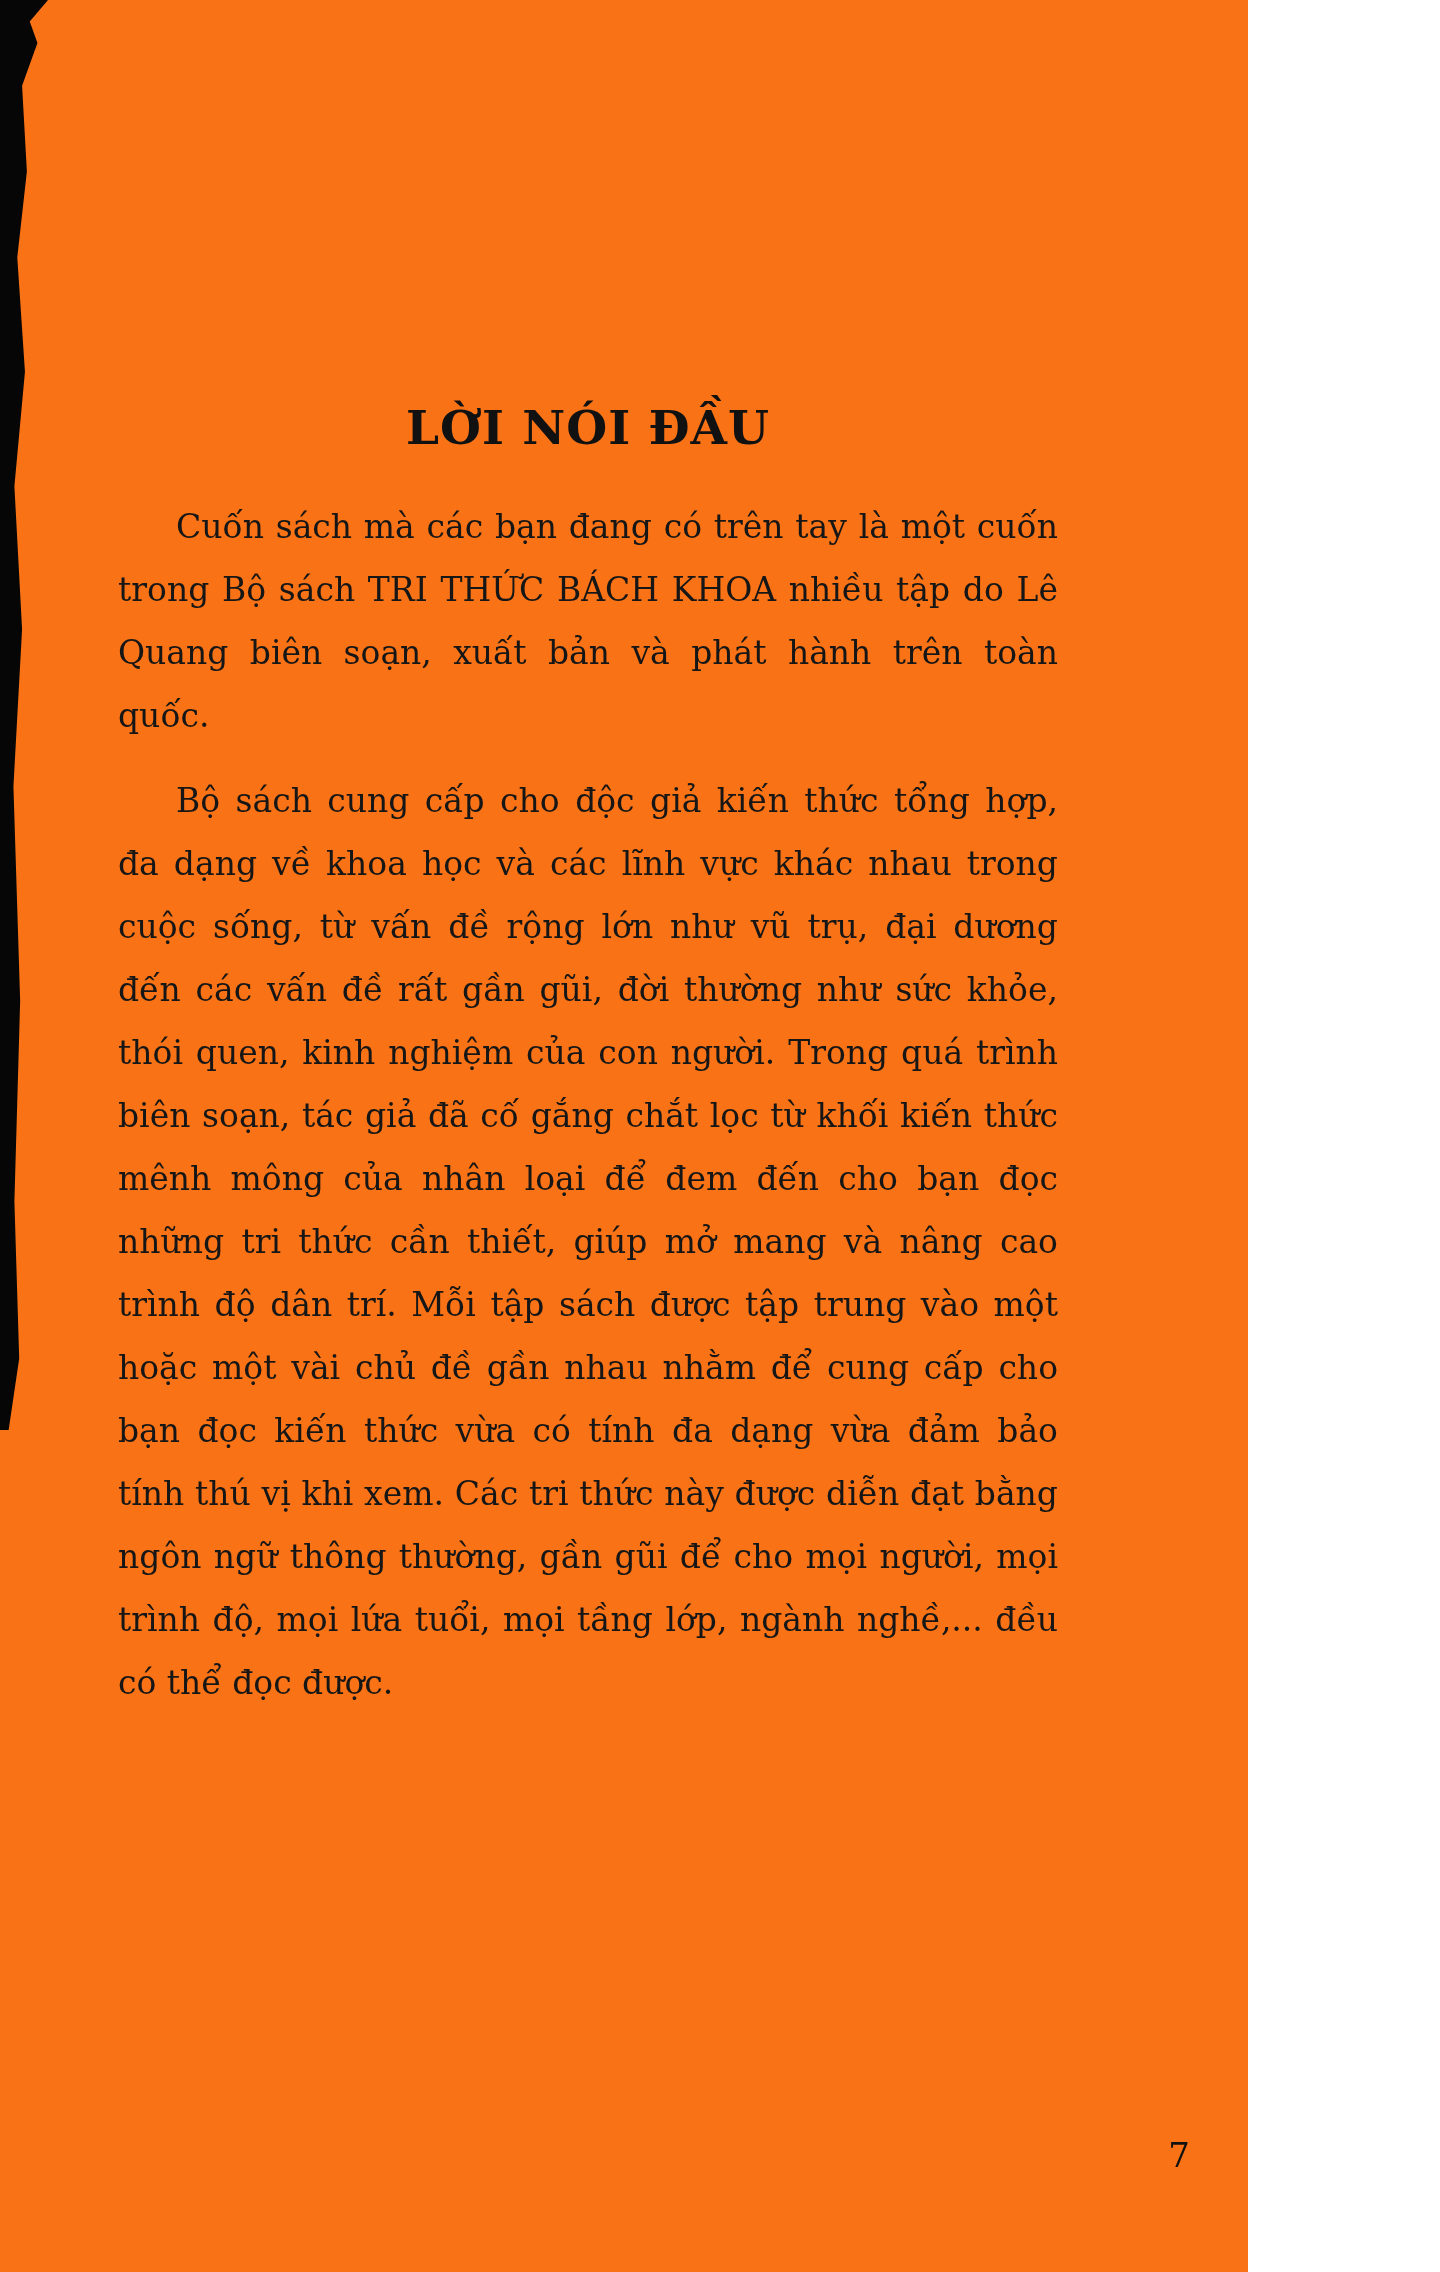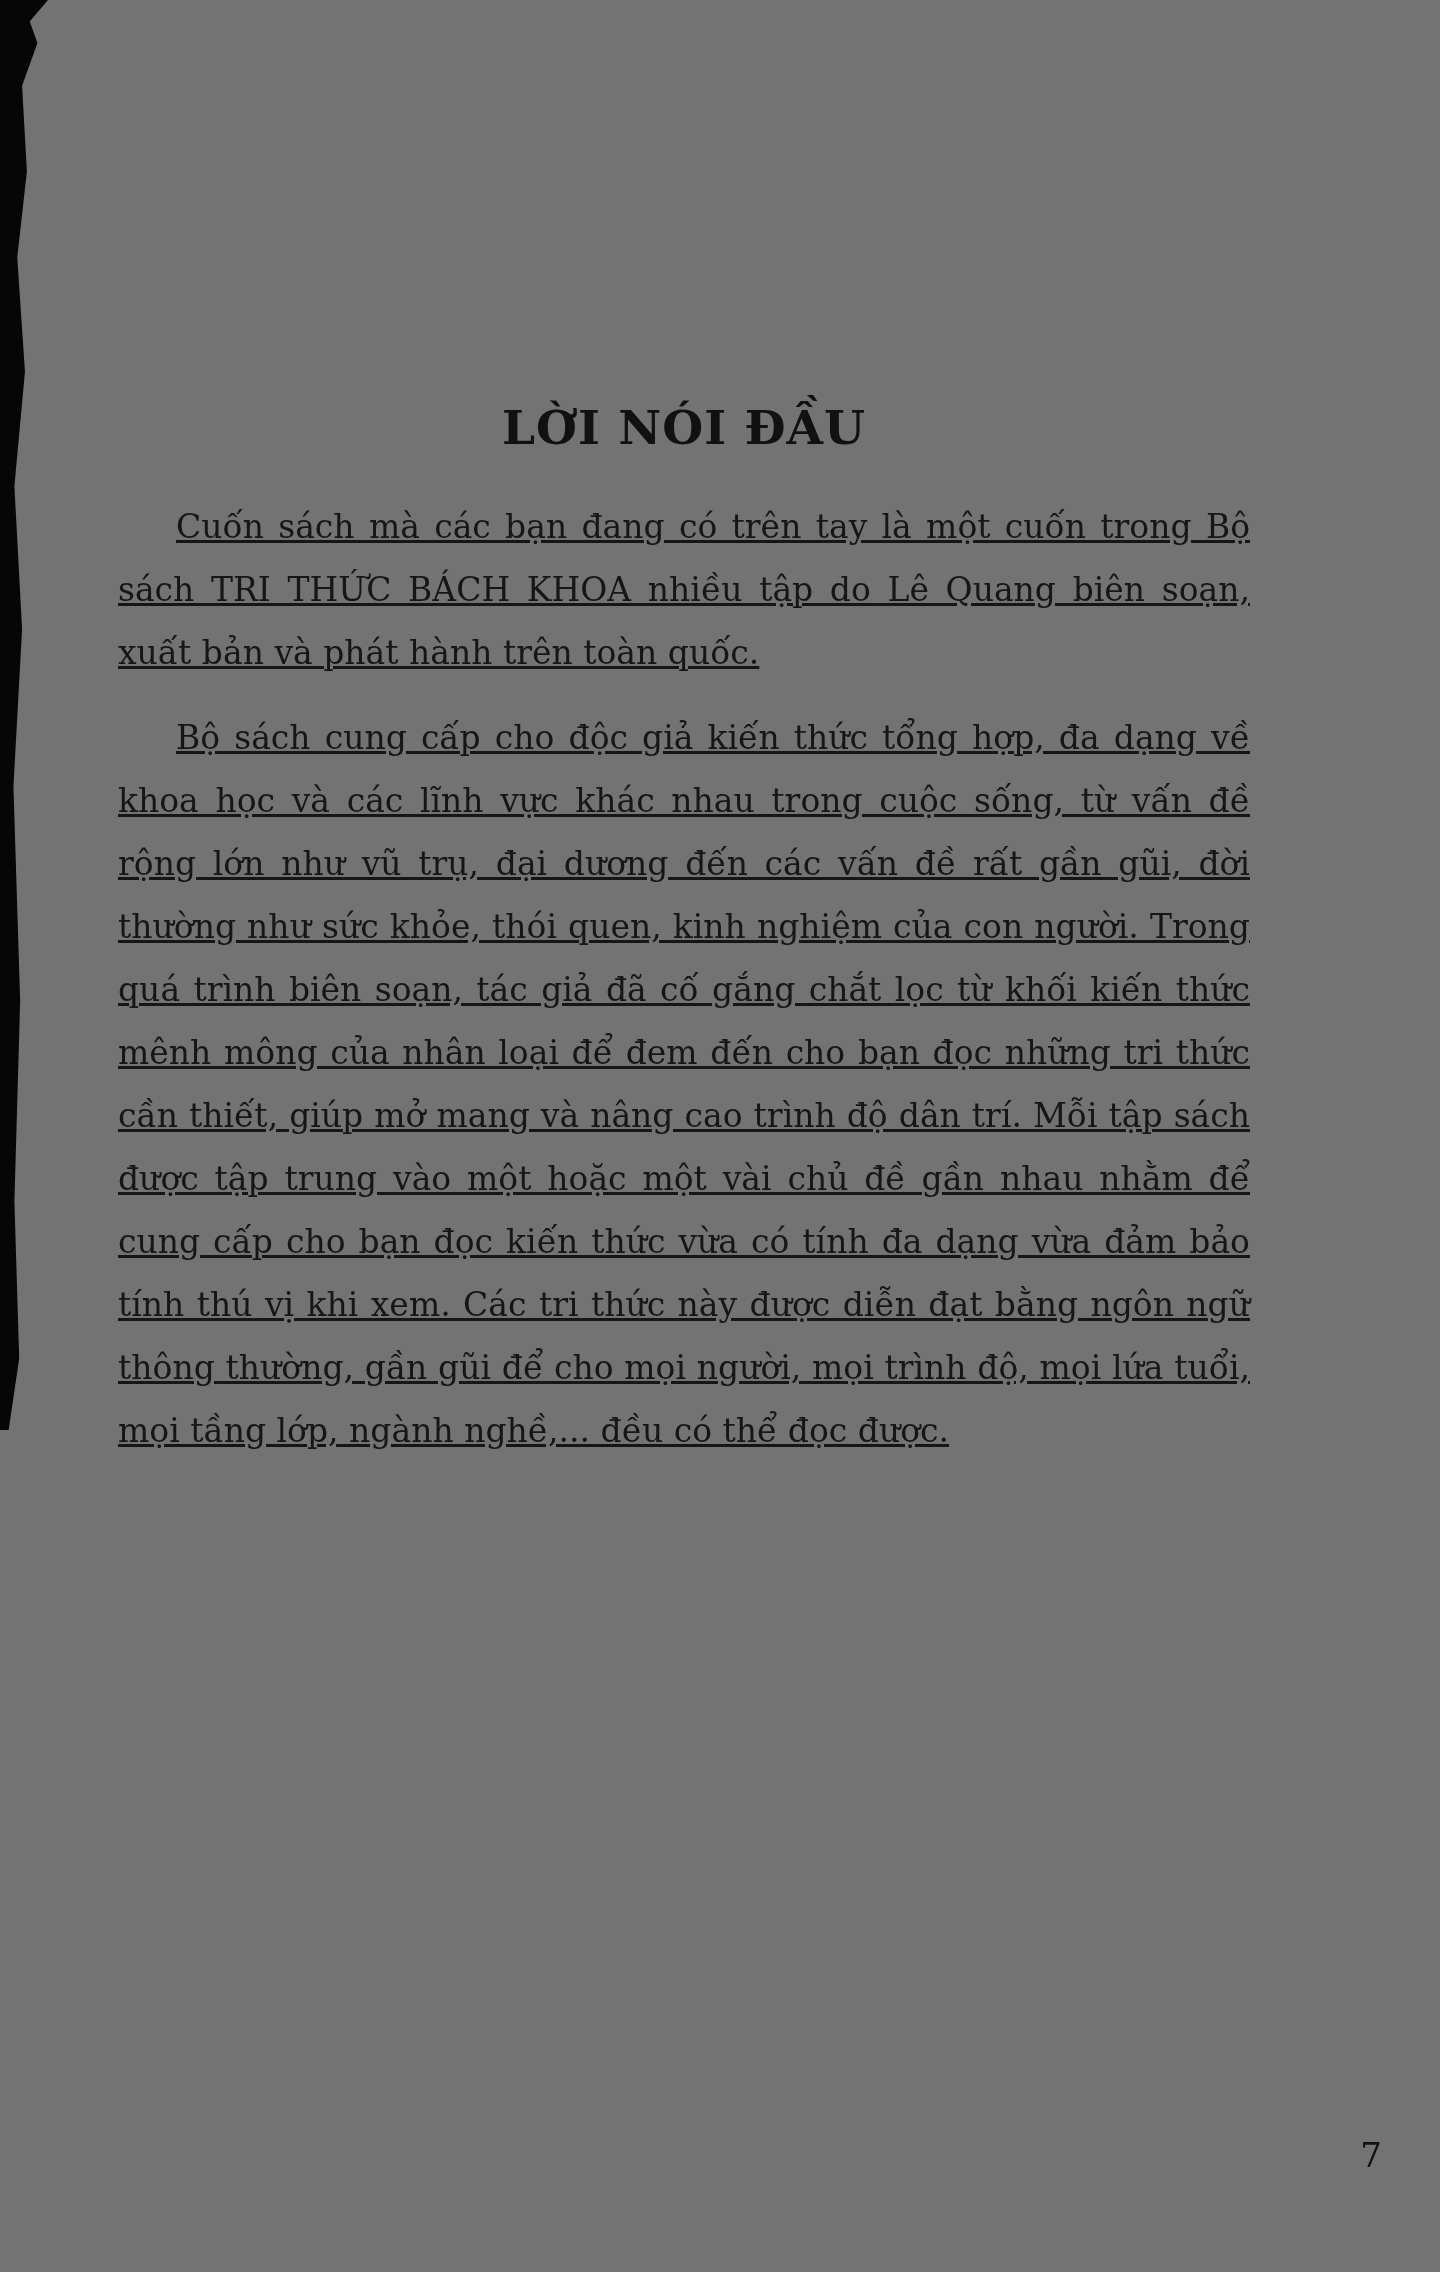--- a/index.html
+++ b/index.html
@@ -5,23 +5,23 @@
   html, body {
     margin: 0;
     padding: 0;
     width: 1440px;
     height: 2272px;
     background: #ffffff;
     overflow: hidden;
   }
   .page {
     position: relative;
-    width: 1440px;
+    width: 1248px;
     height: 2272px;
-    background: #737373;
+    background: #f97316;
     font-family: "DejaVu Serif", "Liberation Serif", serif;
     color: #161616;
   }
   
   .scan-edge {
     position: absolute;
     left: 0;
     top: 0;
     width: 48px;
     height: 1430px;
@@ -59,21 +59,20 @@
     line-height: 63px;
   }
   .body-paragraph {
     margin: 40px 0 0 0;
     font-size: 33px;
     line-height: 63px;
     text-align: justify;
     text-align-last: left;
     text-indent: 58px;
     color: #161616;
-    text-decoration: underline;
   }
   .body-paragraph.second {
     margin-top: 22px;
   }
   .page-number {
     position: absolute;
     top: 2135px;
     right: 58px;
     font-size: 34px;
     color: #111111;

